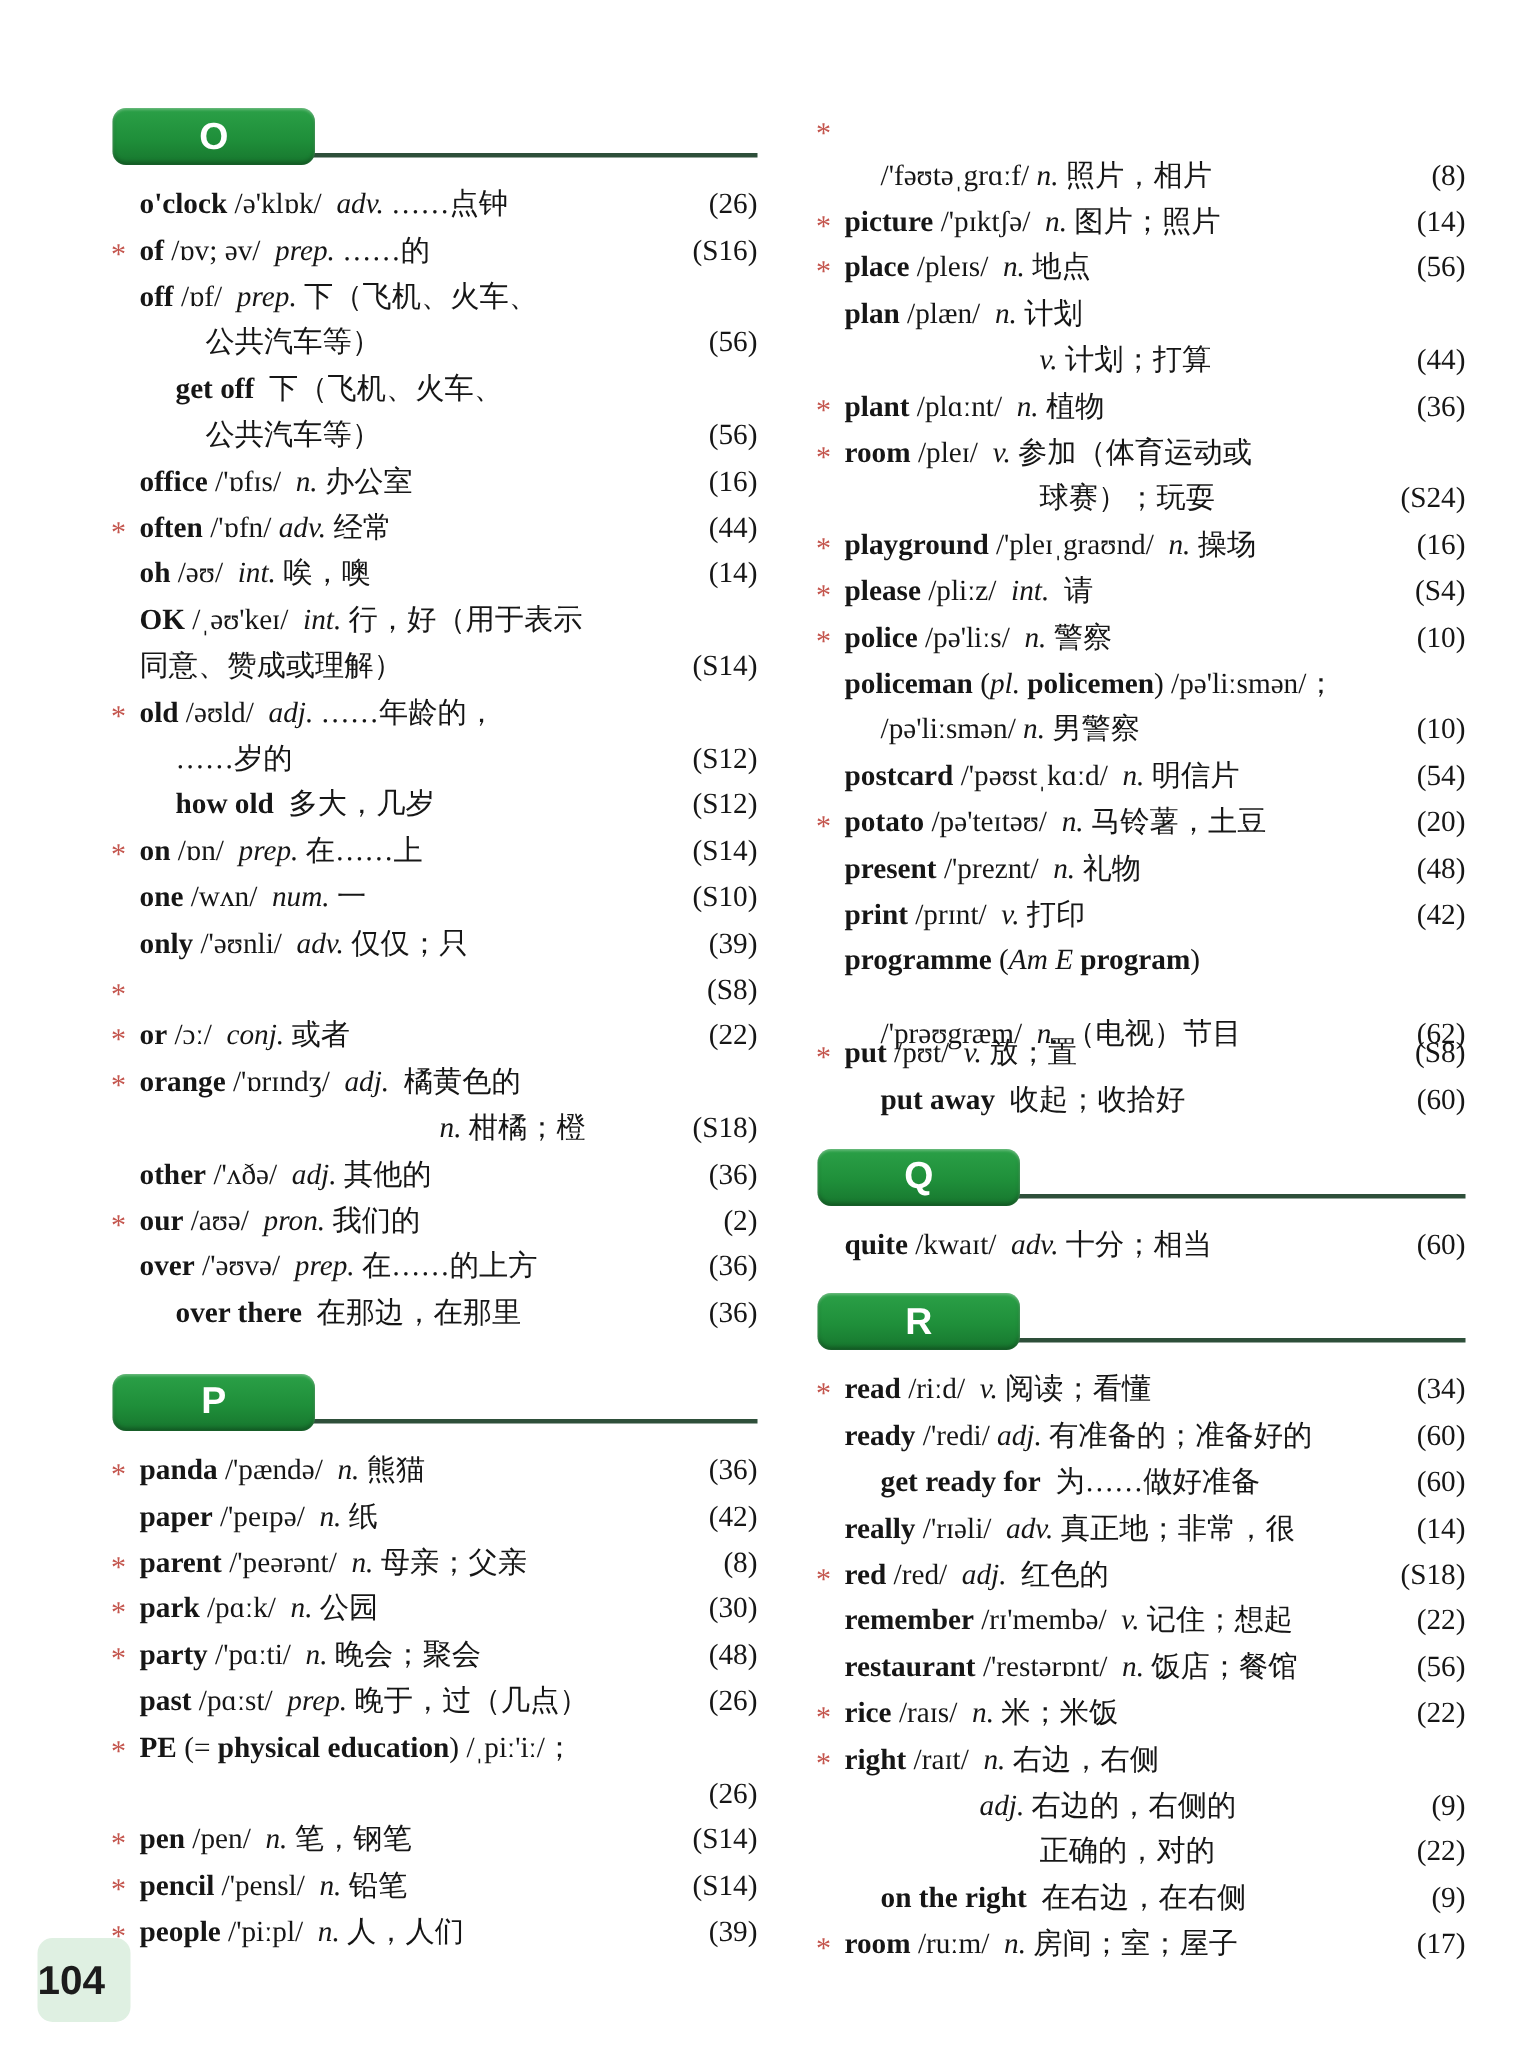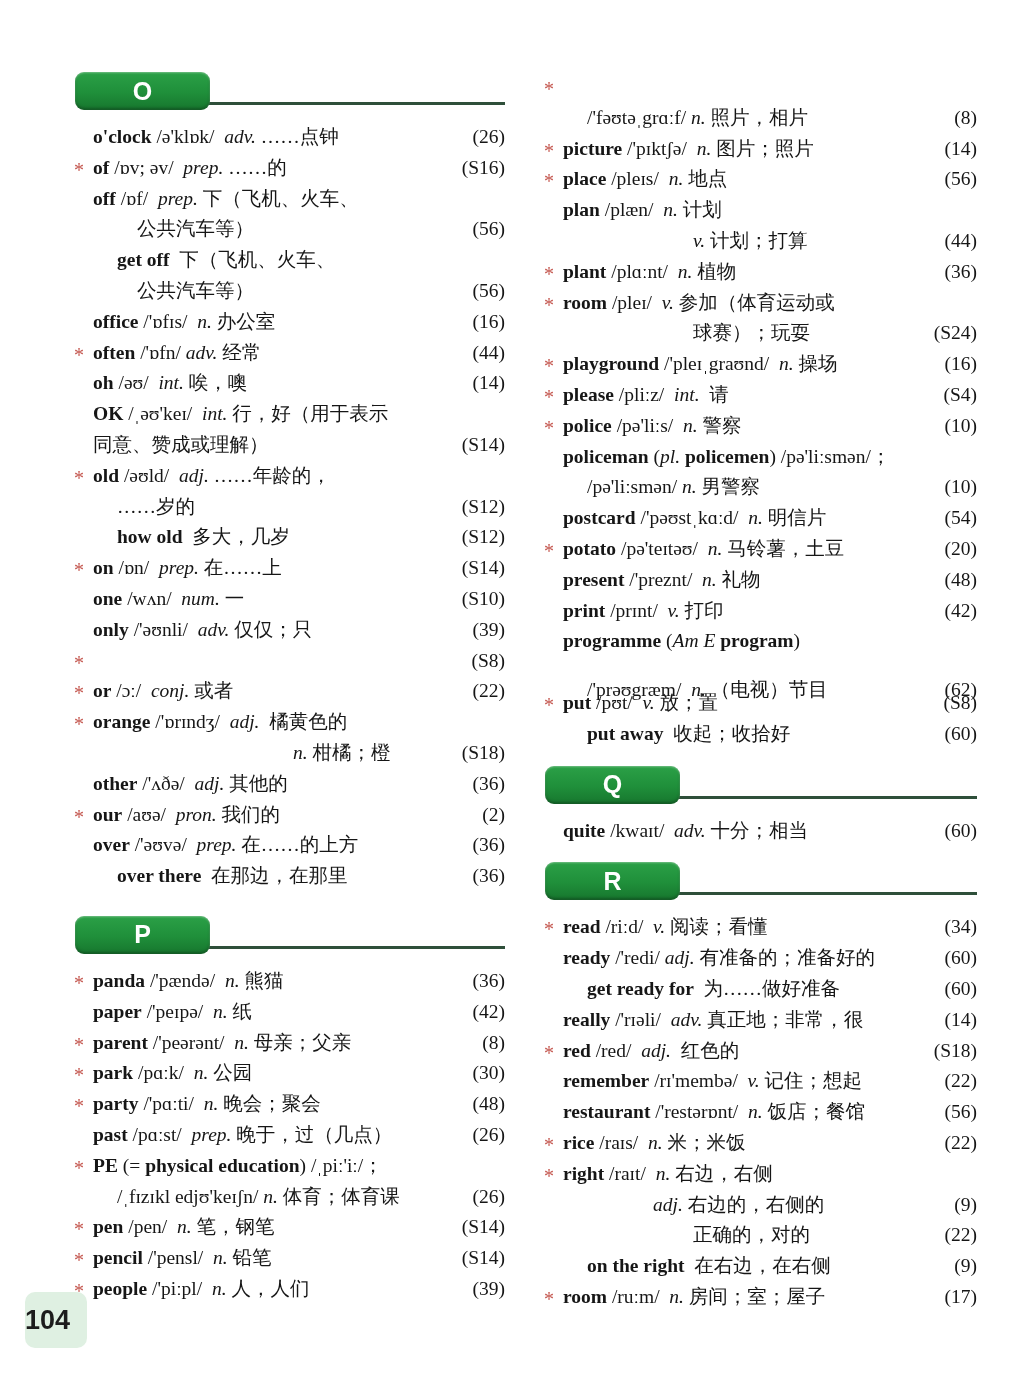--- a/index.html
+++ b/index.html
@@ -184,21 +184,20 @@
       <div class="entry-line">
         <span class="line-text"><span class="seg-b">past</span><span class="seg-t"> /pɑːst/  </span><span class="seg-i">prep.</span><span class="seg-t"> 晚于，过（几点）</span></span>
         <span class="page-ref">(26)</span>
       </div>
       <div class="entry-line">
         <span class="star">*</span>
         <span class="line-text"><span class="seg-b">PE</span><span class="seg-t"> (= </span><span class="seg-b">physical education</span><span class="seg-t">) /ˌpiː'iː/；</span></span>
         <span class="page-ref"></span>
       </div>
       <div class="entry-line">
-        <span class="line-text" style="padding-left: 24px;"><span class="seg-t">/ˌfɪzɪkl edjʊ'keɪʃn/ </span><span class="seg-i">n.</span><span class="seg-t"> 体育；体育课</span></span>
         <span class="page-ref">(26)</span>
       </div>
       <div class="entry-line">
         <span class="star">*</span>
         <span class="line-text"><span class="seg-b">pen</span><span class="seg-t"> /pen/  </span><span class="seg-i">n.</span><span class="seg-t"> 笔，钢笔</span></span>
         <span class="page-ref">(S14)</span>
       </div>
       <div class="entry-line">
         <span class="star">*</span>
         <span class="line-text"><span class="seg-b">pencil</span><span class="seg-t"> /'pensl/  </span><span class="seg-i">n.</span><span class="seg-t"> 铅笔</span></span>

